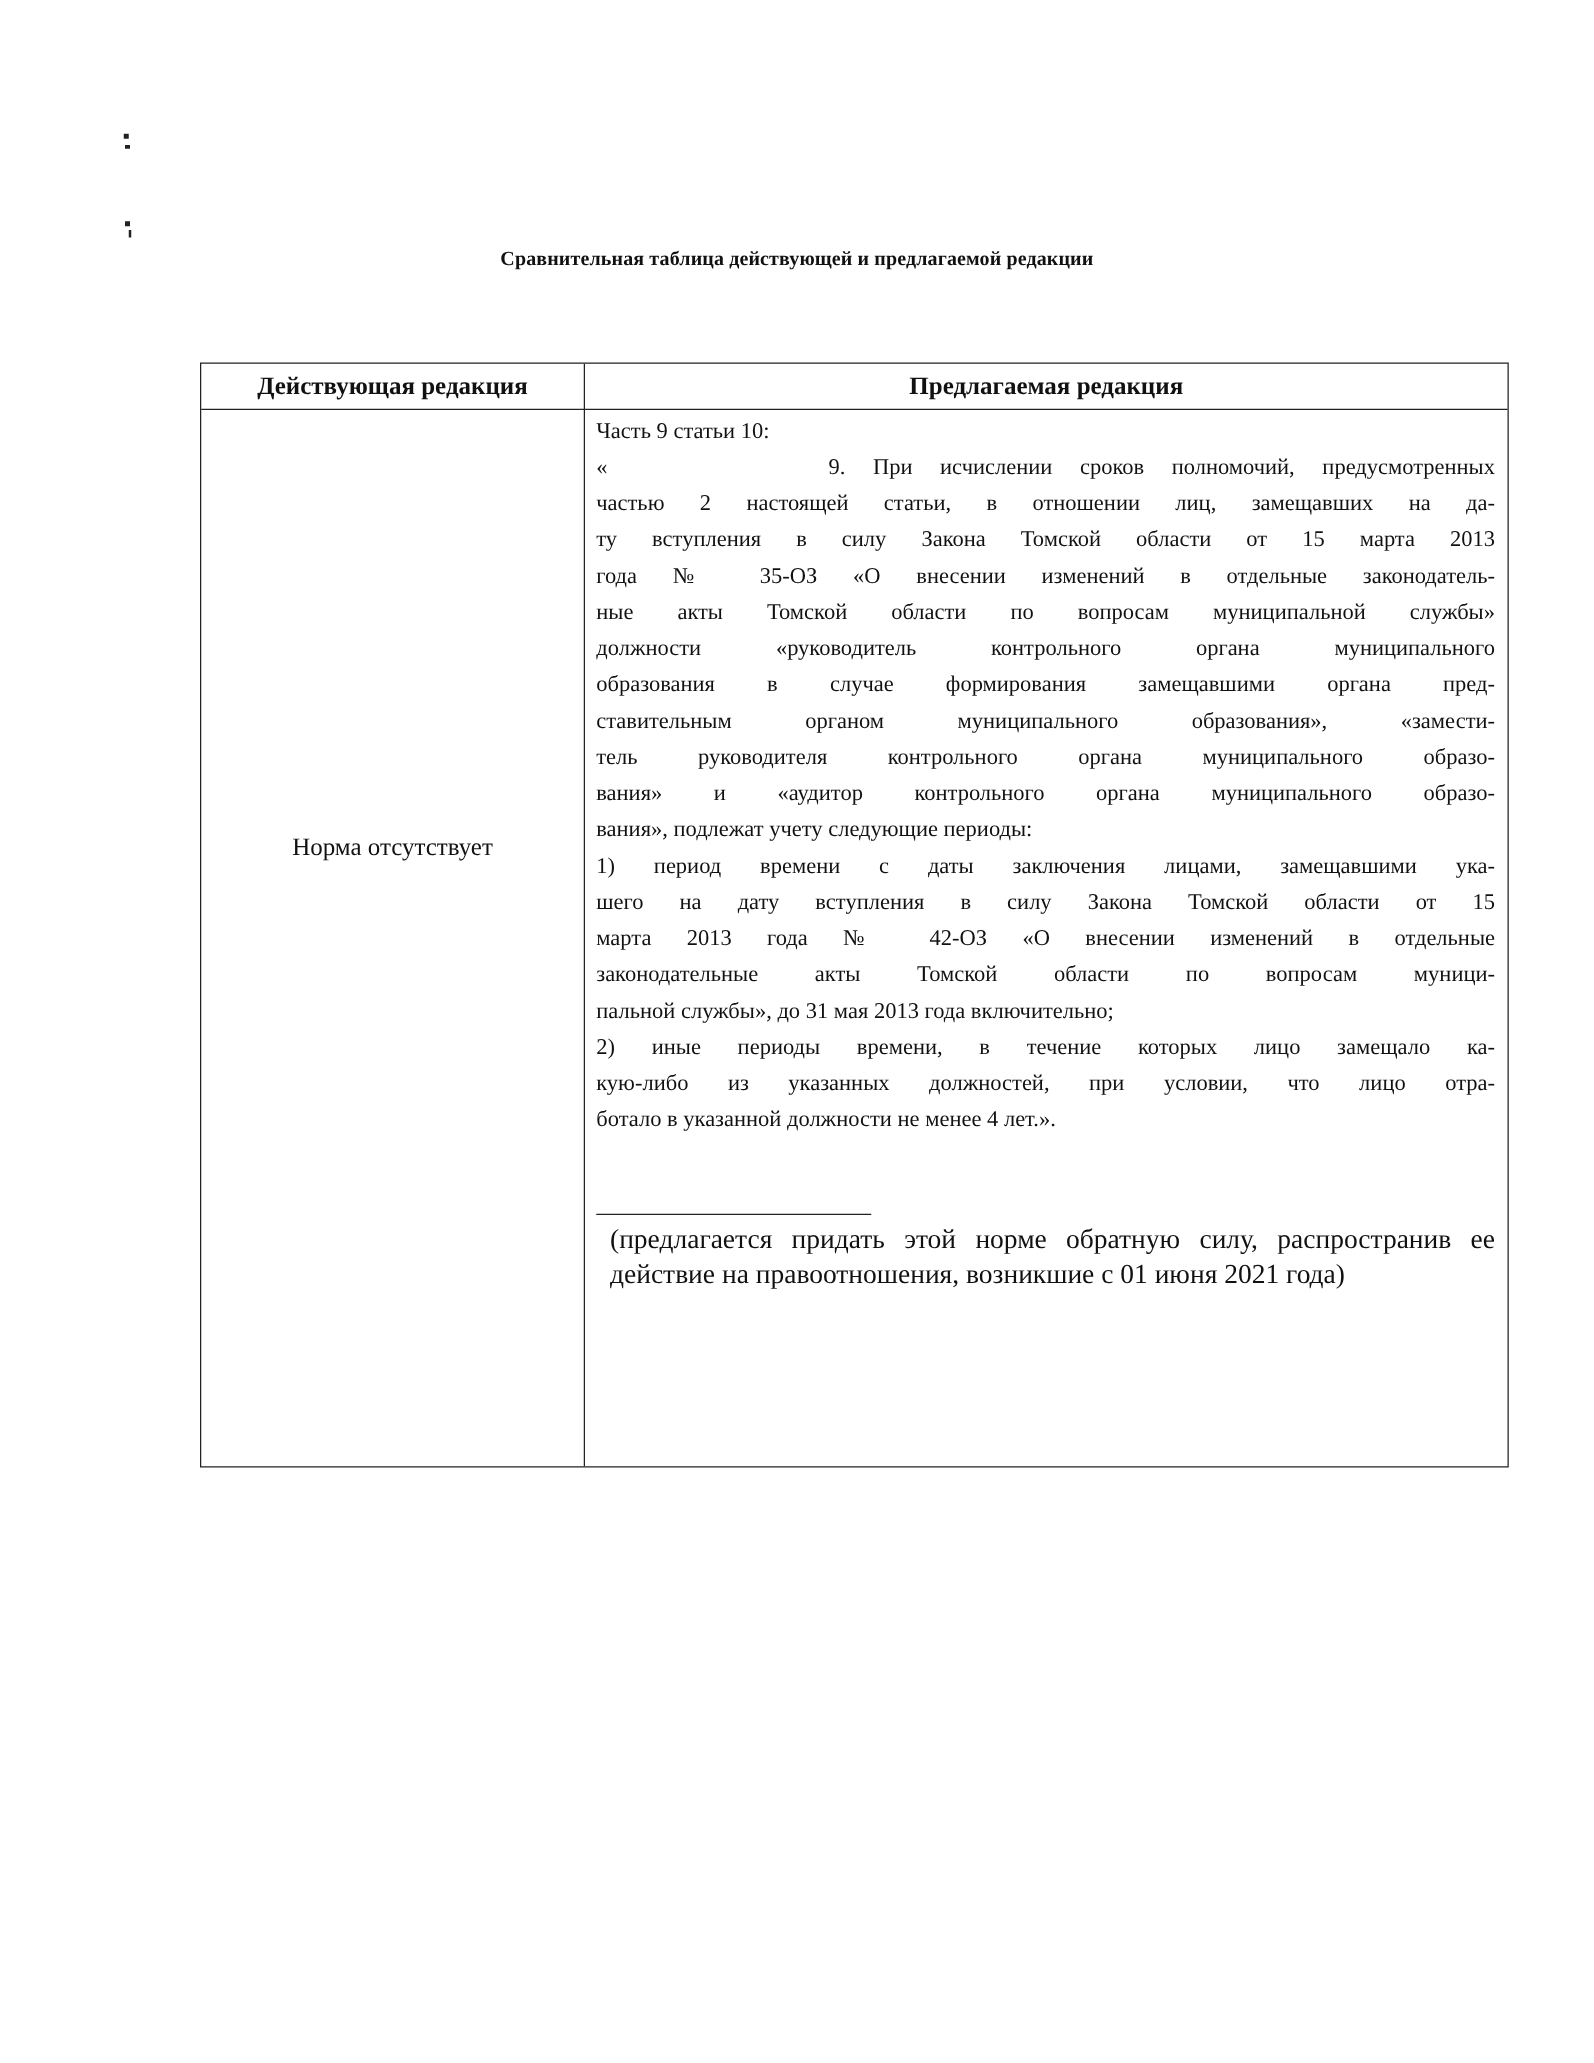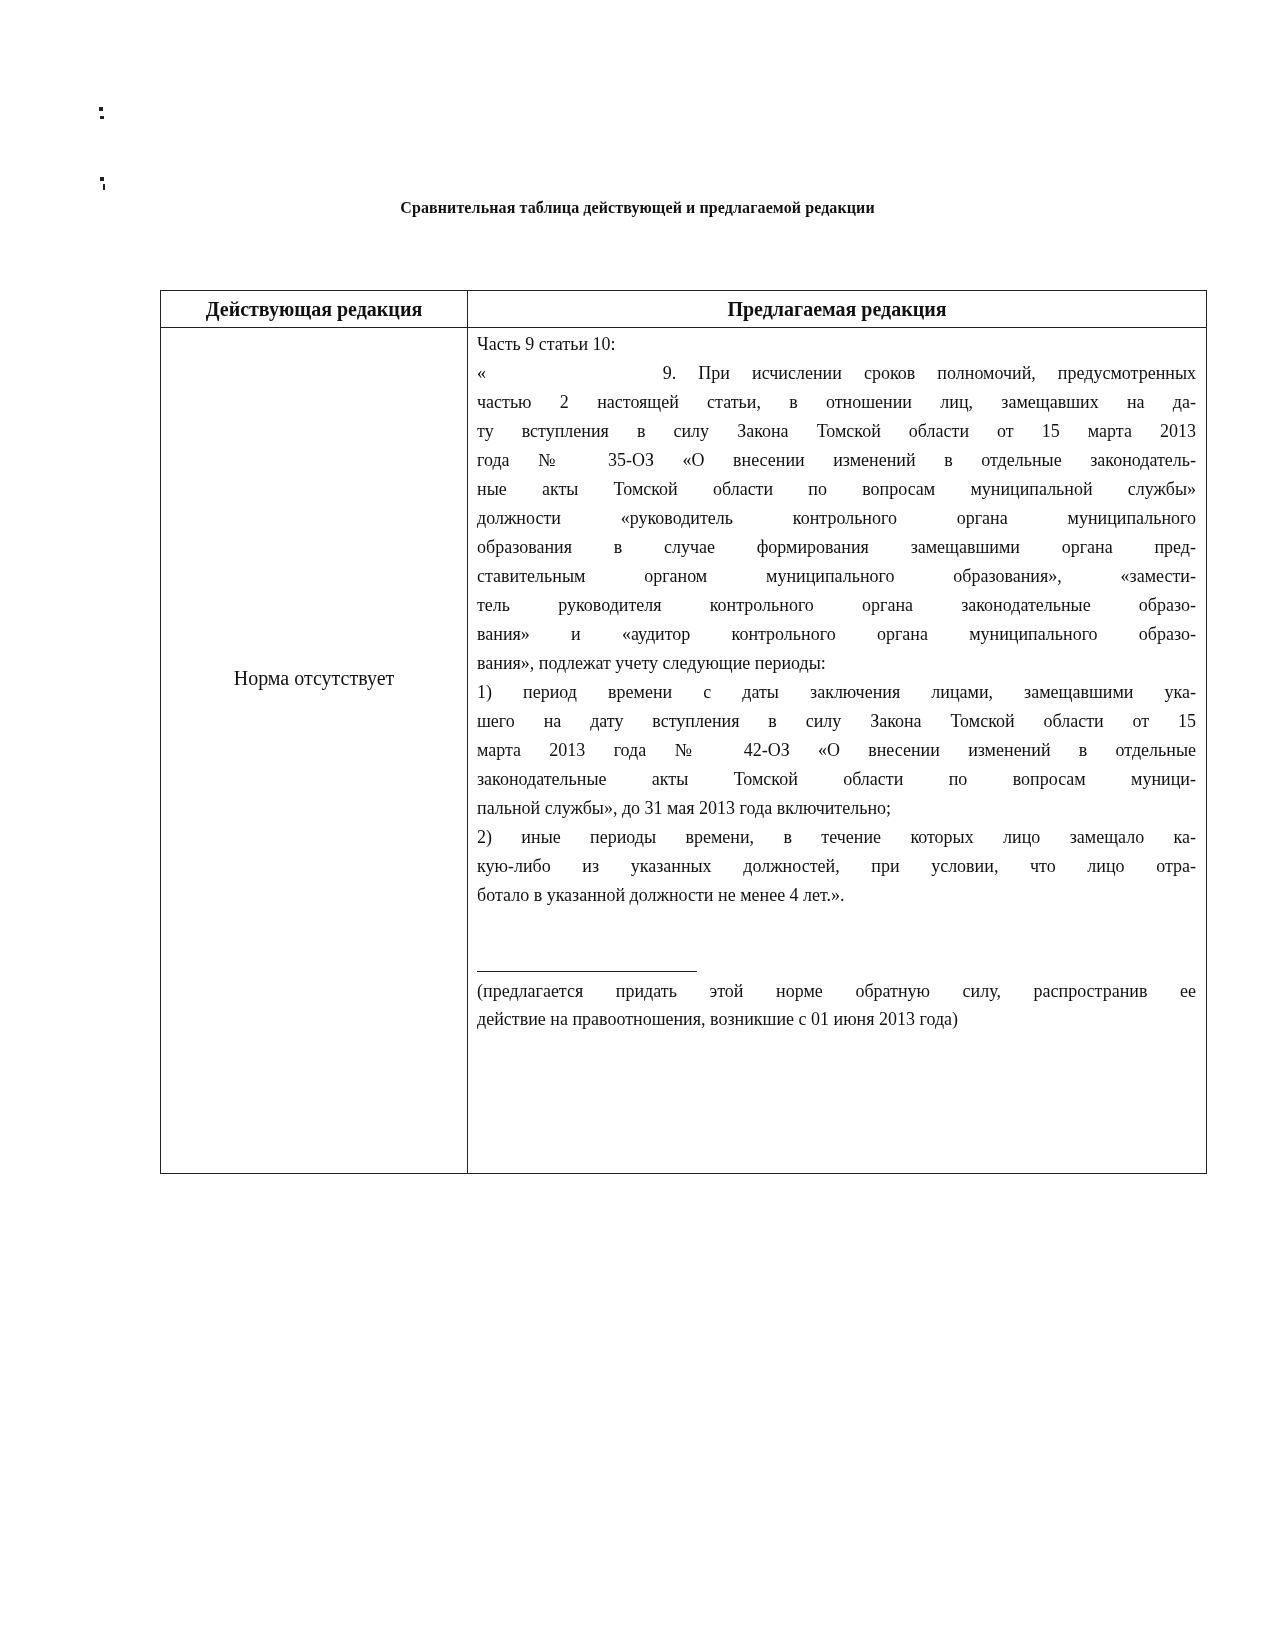--- a/index.html
+++ b/index.html
@@ -28,21 +28,21 @@
   .absent {
     position: absolute; left: 0; width: 306px; top: 376px; text-align: center; font-size: 20px;
   }
   .body-text {
     position: absolute; left: 316px; right: 10px; top: 39px; font-size: 18px; line-height: 29px;
   }
   .body-text .ln { display: block; white-space: nowrap; text-align: justify; text-align-last: justify; }
   .body-text .ln.last { text-align-last: left; }
   .fn-rule { position: absolute; left: 316px; top: 680px; width: 220px; border-top: 1.5px solid #222; }
   .fn {
-    position: absolute; left: 316px; right: 10px; top: 686px; font-size: 18px; line-height: 28px;
+    position: absolute; left: 327px; right: 10px; top: 686px; font-size: 22px; line-height: 28px;
   }
   .fn .ln { display: block; white-space: nowrap; text-align: justify; text-align-last: justify; }
   .fn .ln.last { text-align-last: left; }
 </style>
 </head>
 <body>
 
 <div class="mark" style="left:99px;top:107px;width:4px;height:4px;"></div>
 <div class="mark" style="left:100px;top:116px;width:4px;height:3px;"></div>
 <div class="mark" style="left:100px;top:177px;width:4px;height:4px;"></div>
@@ -62,31 +62,31 @@
   <div class="body-text">
     <span class="ln last">Часть 9 статьи 10:</span>
     <span class="ln" style="white-space:pre;">«        9. При исчислении сроков полномочий, предусмотренных</span>
     <span class="ln">частью 2 настоящей статьи, в отношении лиц, замещавших на да-</span>
     <span class="ln">ту вступления в силу Закона Томской области от 15 марта 2013</span>
     <span class="ln">года № 35-ОЗ «О внесении изменений в отдельные законодатель-</span>
     <span class="ln">ные акты Томской области по вопросам муниципальной службы»</span>
     <span class="ln">должности «руководитель контрольного органа муниципального</span>
     <span class="ln">образования в случае формирования замещавшими органа пред-</span>
     <span class="ln">ставительным органом муниципального образования», «замести-</span>
-    <span class="ln">тель руководителя контрольного органа законодательные образо-</span>
+    <span class="ln">тель руководителя контрольного органа муниципального образо-</span>
     <span class="ln">вания» и «аудитор контрольного органа муниципального образо-</span>
     <span class="ln last">вания», подлежат учету следующие периоды:</span>
     <span class="ln">1) период времени с даты заключения лицами, замещавшими ука-</span>
     <span class="ln">шего на дату вступления в силу Закона Томской области от 15</span>
     <span class="ln">марта 2013 года № 42-ОЗ «О внесении изменений в отдельные</span>
     <span class="ln">законодательные акты Томской области по вопросам муници-</span>
     <span class="ln last">пальной службы», до 31 мая 2013 года включительно;</span>
     <span class="ln">2) иные периоды времени, в течение которых лицо замещало ка-</span>
     <span class="ln">кую-либо из указанных должностей, при условии, что лицо отра-</span>
     <span class="ln last">ботало в указанной должности не менее 4 лет.».</span>
   </div>
 
   <div class="fn-rule"></div>
   <div class="fn">
     <span class="ln">(предлагается придать этой норме обратную силу, распространив ее</span>
-    <span class="ln last">действие на правоотношения, возникшие с 01 июня 2013 года)</span>
+    <span class="ln last">действие на правоотношения, возникшие с 01 июня 2021 года)</span>
   </div>
 </div>
 
 </body></html>

